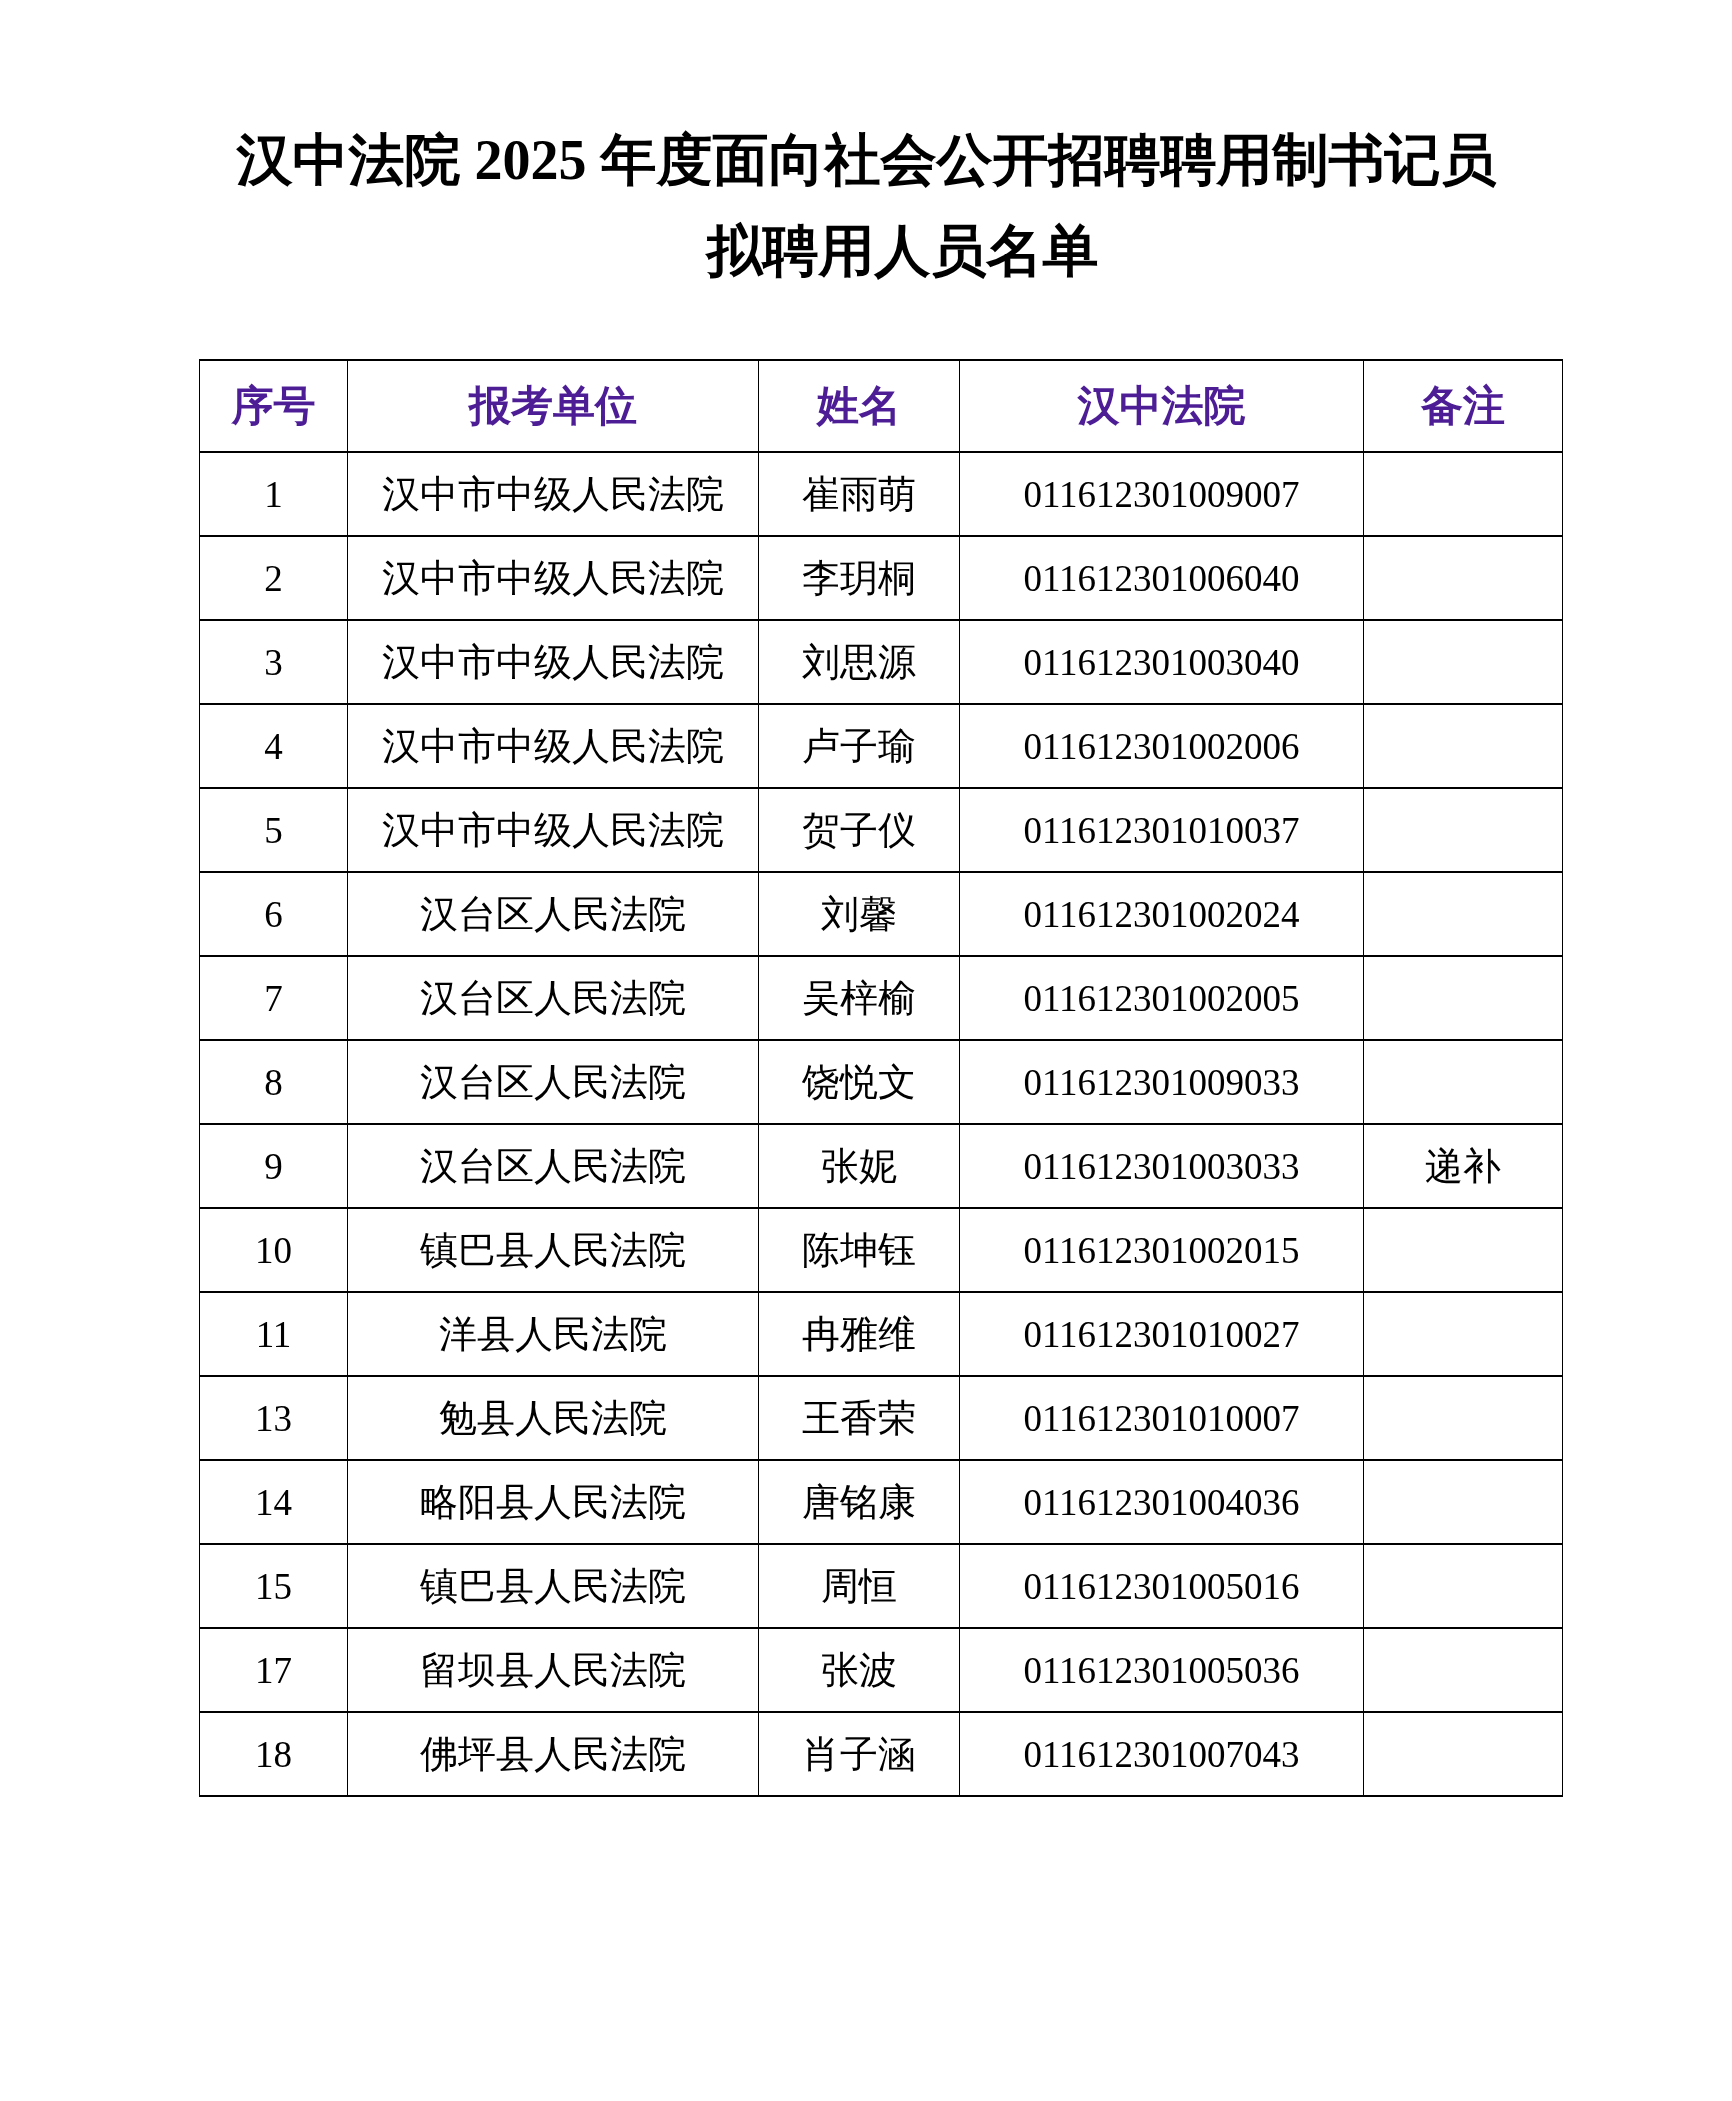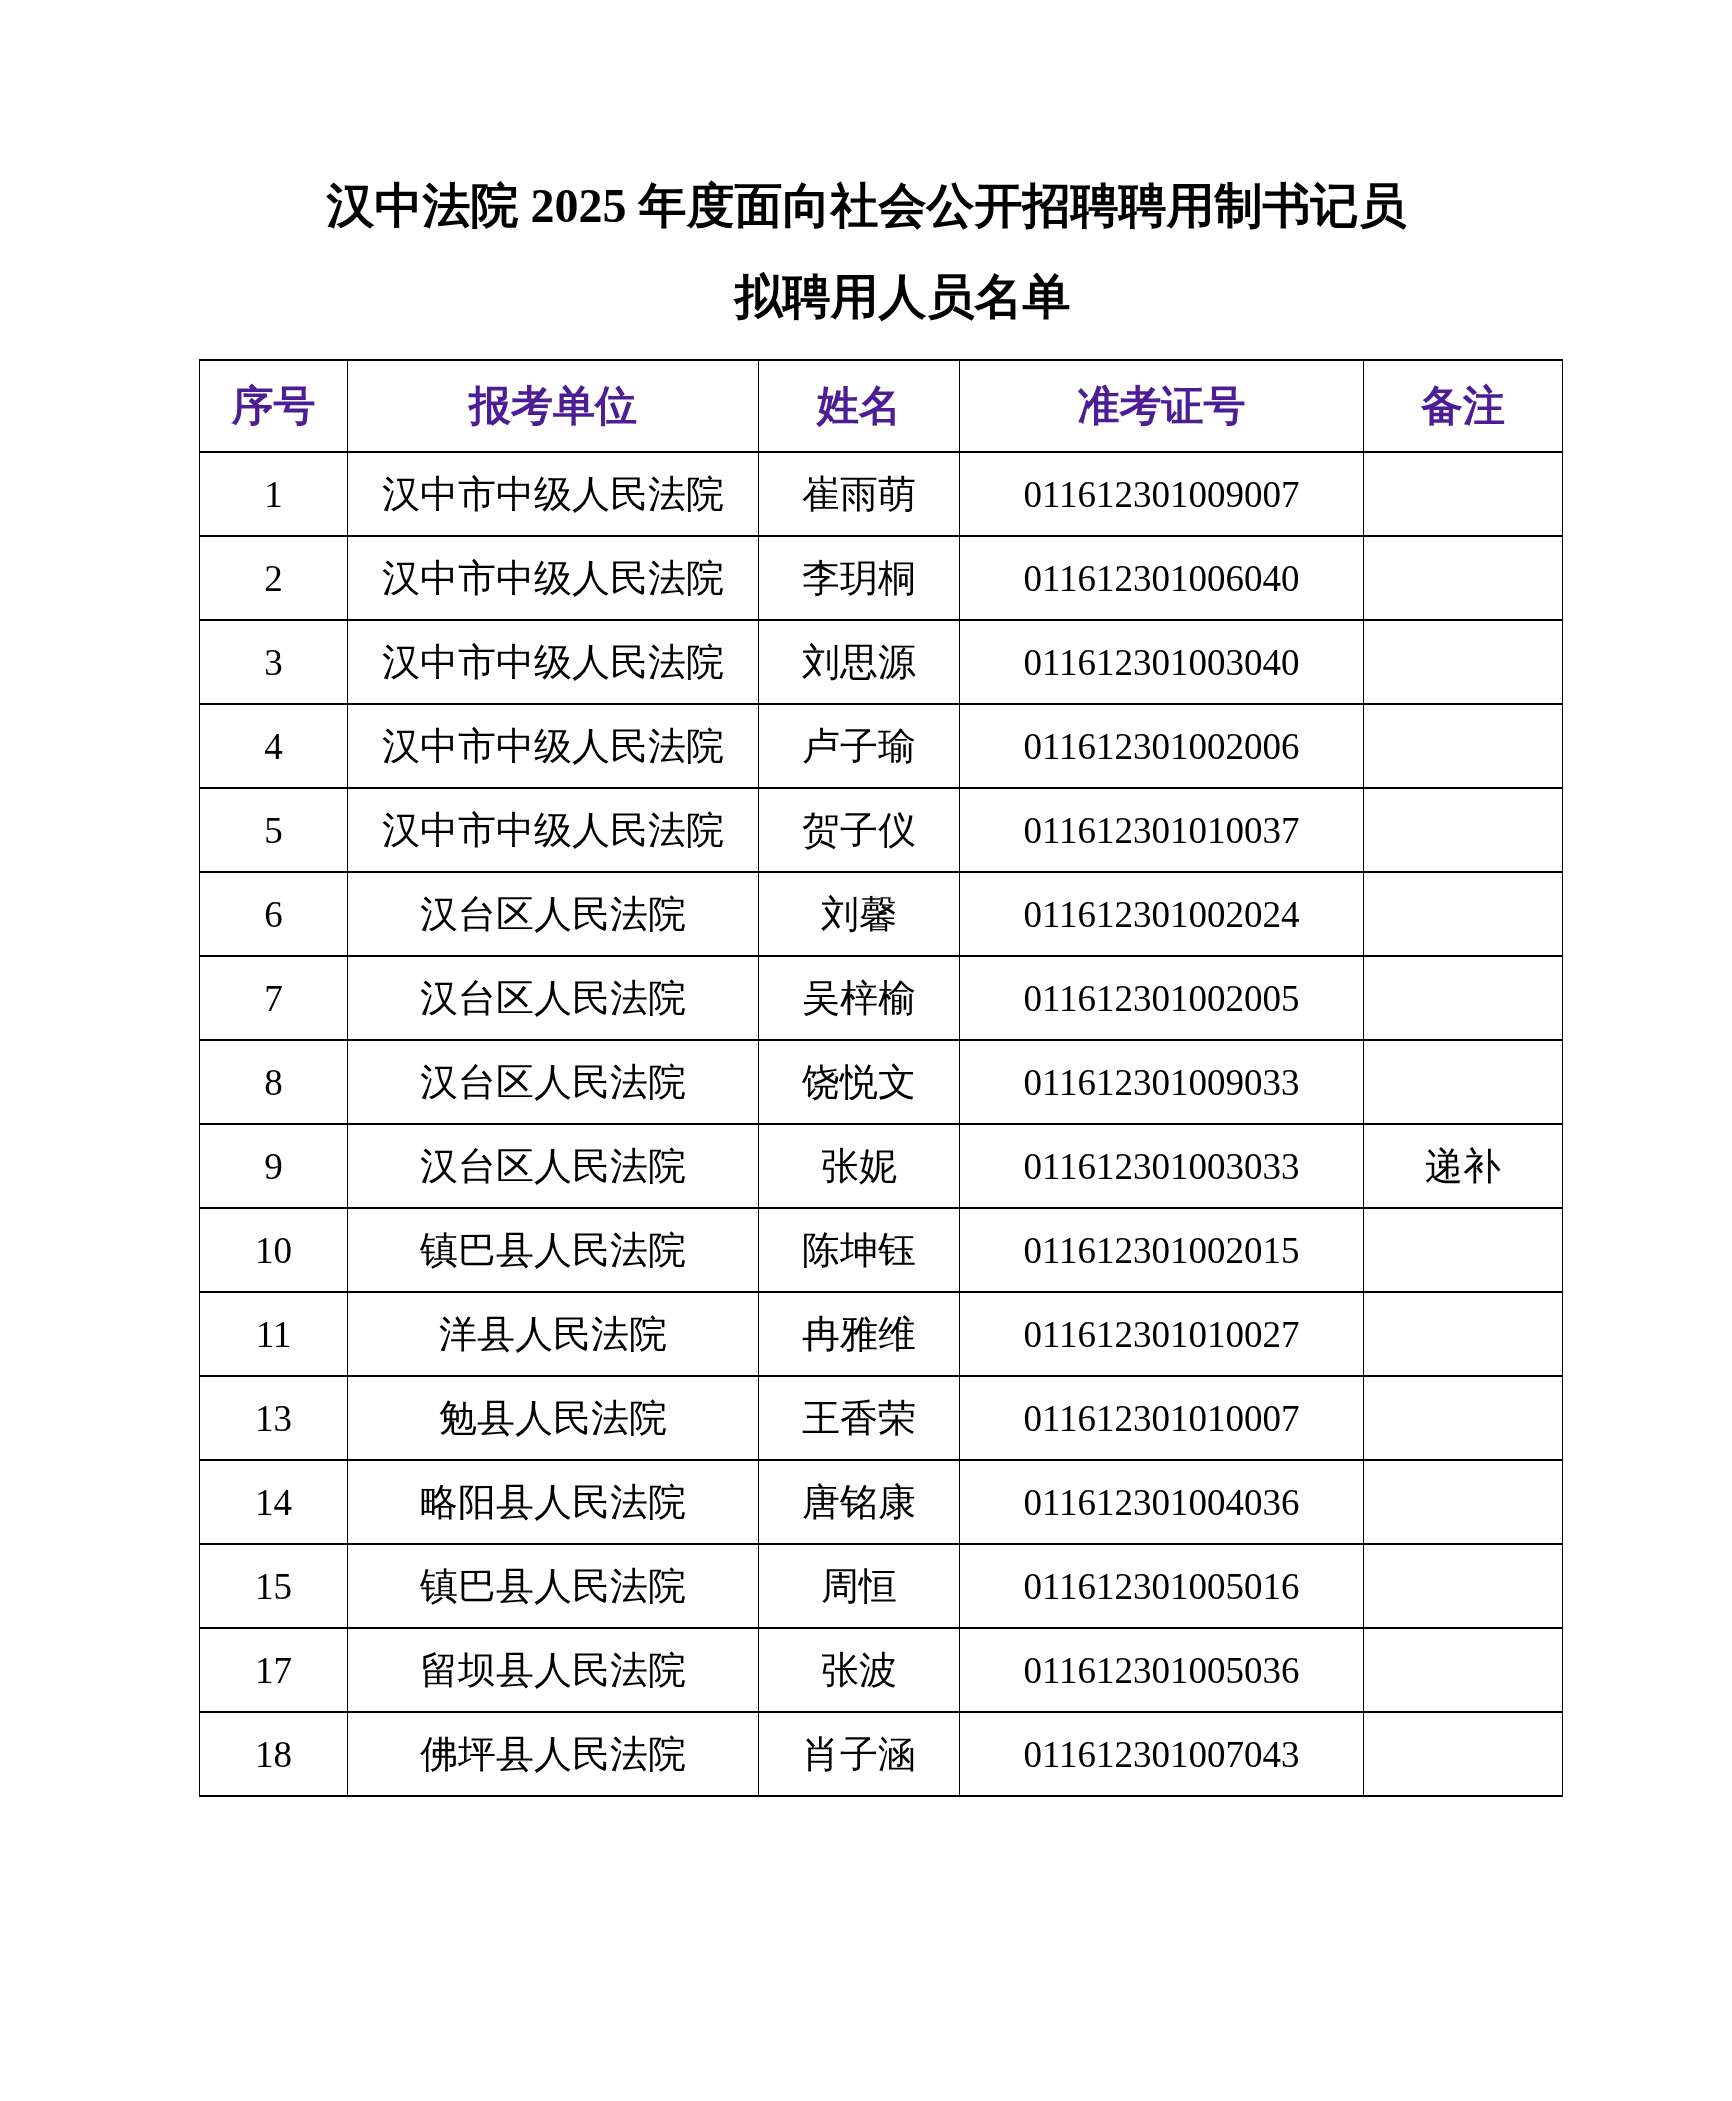--- a/index.html
+++ b/index.html
@@ -16,25 +16,24 @@
     font-family: "Liberation Serif", serif;
     overflow: hidden;
   }
   .doc-title {
     position: absolute;
     left: 0;
     width: 100%;
     text-align: center;
     font-family: "Liberation Serif", serif;
     font-weight: bold;
-    font-size: 48px;
+    font-size: 56px;
     line-height: 63px;
     color: #000000;
     white-space: nowrap;
-    margin-top: 45px;
   }
   .doc-title.line1 { top: 129px; }
   .doc-title.line2 { top: 220px; padding-left: 36px; }
 
   table.roster {
     position: absolute;
     left: 199px;
     top: 359px;
     width: 1363px;
     border-collapse: collapse;
@@ -90,21 +89,21 @@
         <col class="c-unit">
         <col class="c-name">
         <col class="c-ticket">
         <col class="c-remark">
     </colgroup>
     <thead>
       <tr>
         <th>序号</th>
         <th>报考单位</th>
         <th>姓名</th>
-        <th>准考证号</th>
+        <th>汉中法院</th>
         <th>备注</th>
       </tr>
     </thead>
     <tbody>
       <tr>
         <td class="seq">1</td>
         <td class="unit">汉中市中级人民法院</td>
         <td class="name">崔雨萌</td>
         <td class="ticket">011612301009007</td>
         <td class="remark"></td>

